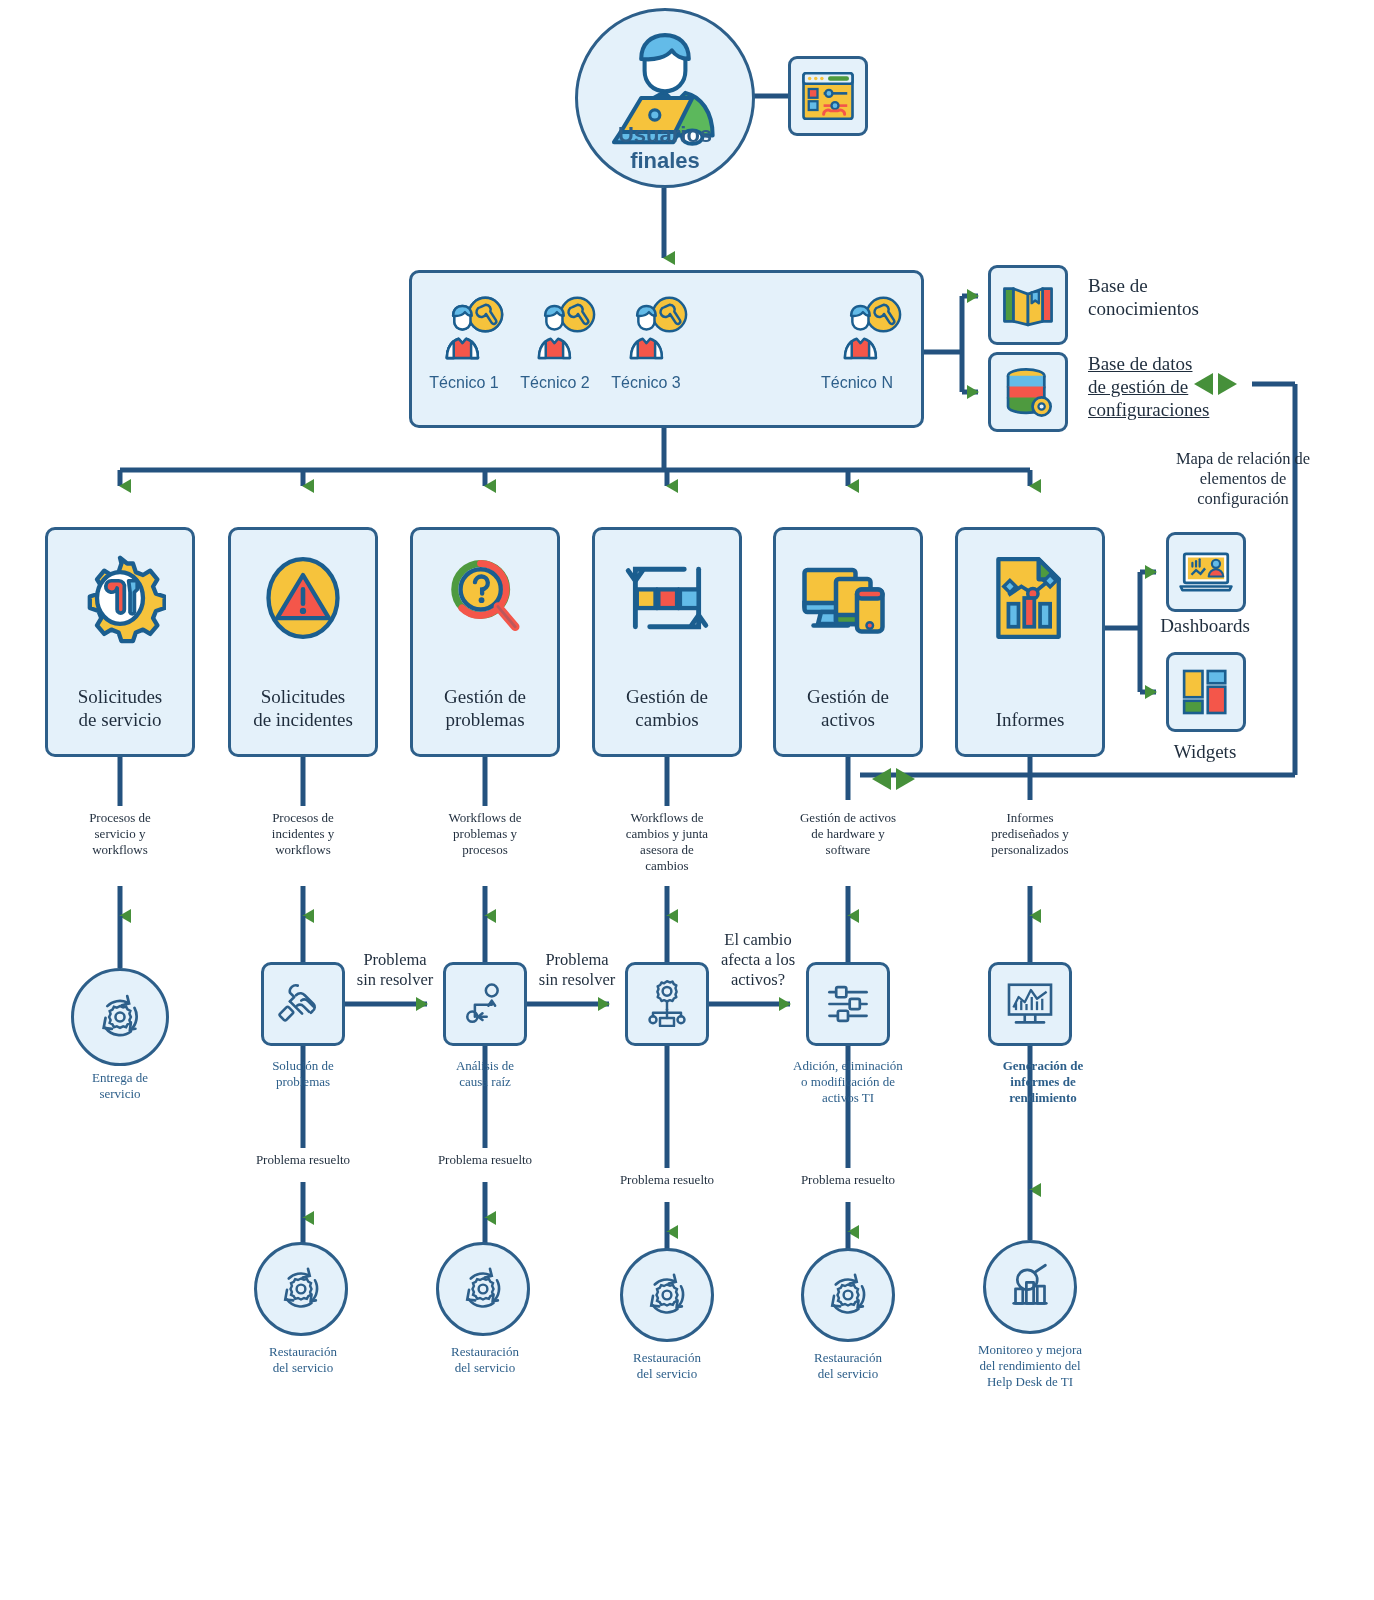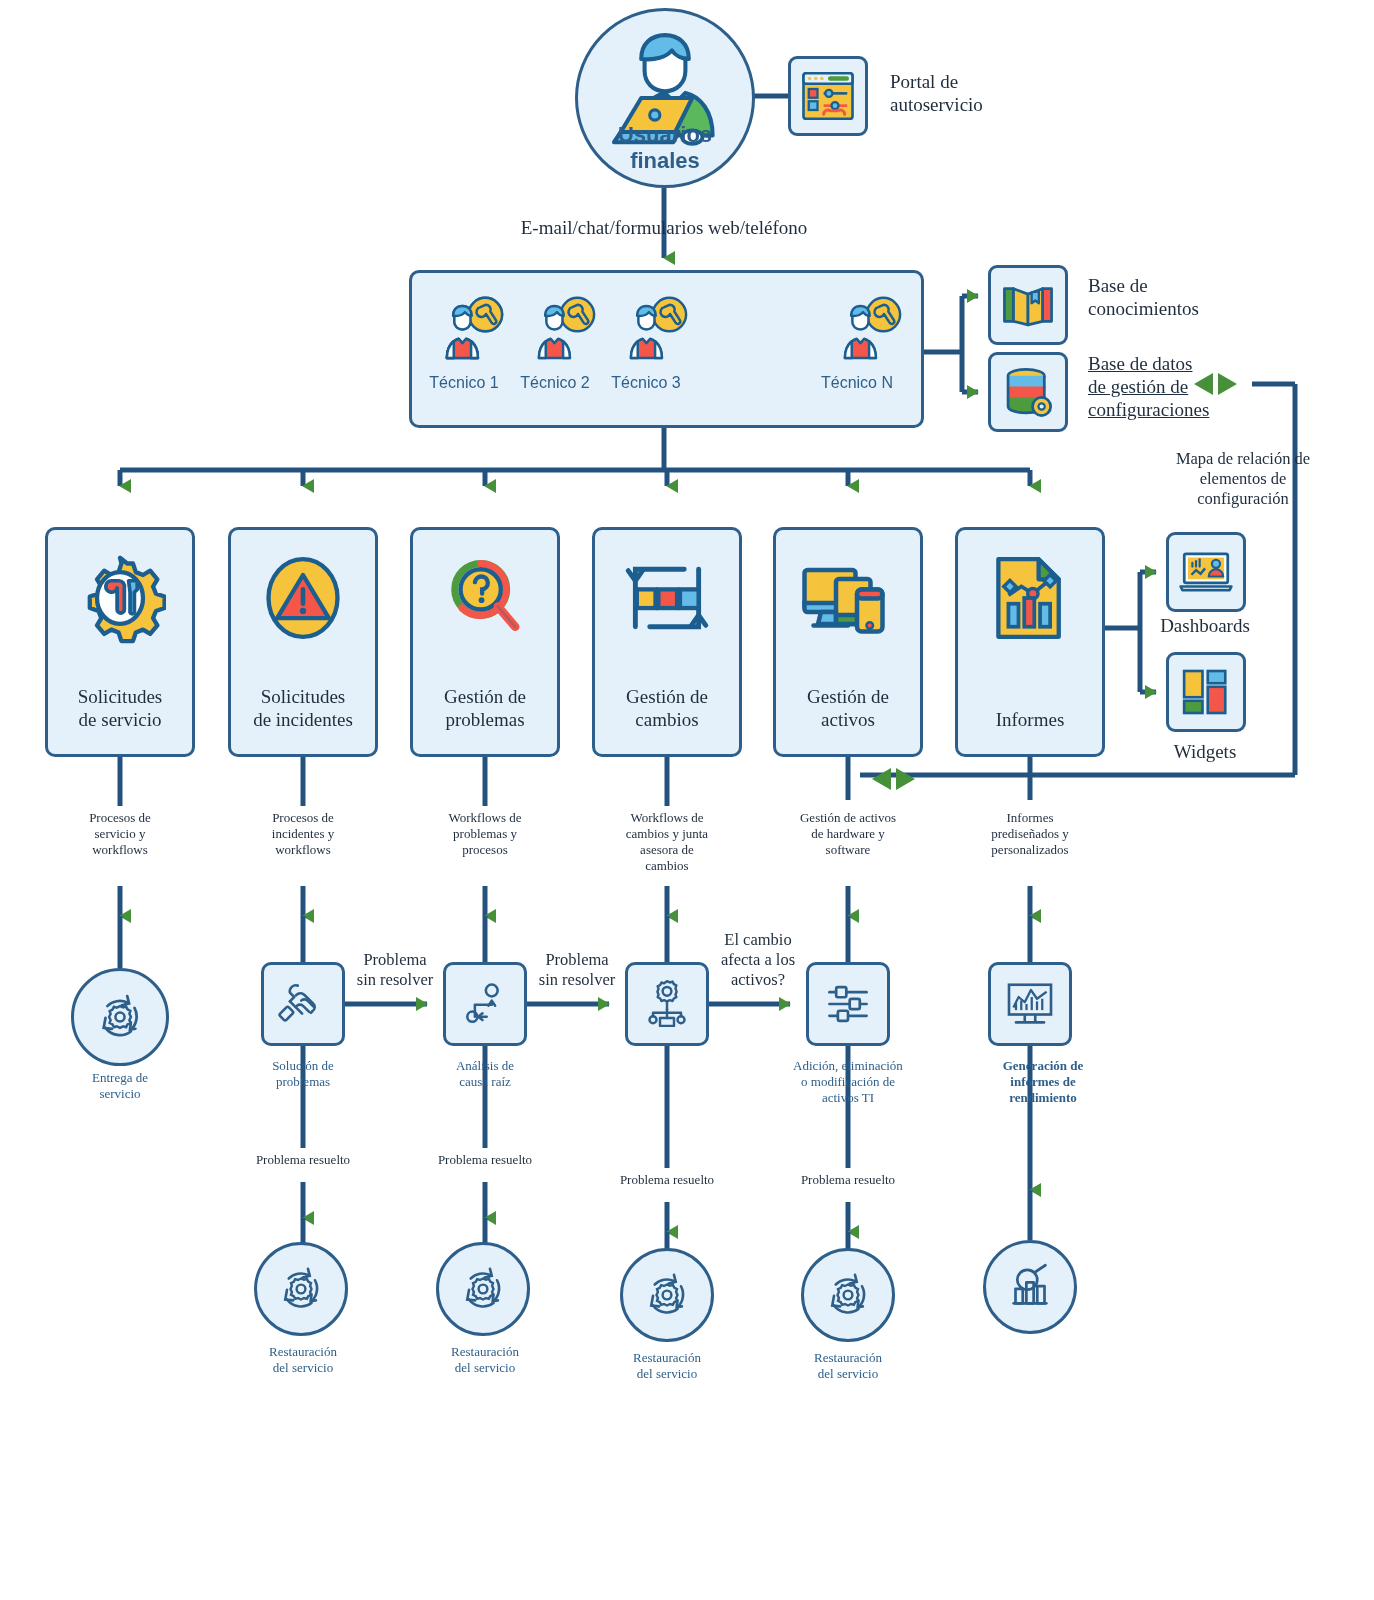--- a/index.html
+++ b/index.html
@@ -161,26 +161,21 @@
       <rect x="32" y="9.5" width="24" height="5" rx="2.5" fill="#4e9a3f"></rect>
       <rect x="10" y="24" width="10" height="10" fill="#f4564a" stroke="#1b5e8f" stroke-width="2.6"></rect>
       <rect x="10" y="38" width="10" height="10" fill="#63bbe8" stroke="#1b5e8f" stroke-width="2.6"></rect>
       <line x1="27" y1="29" x2="54" y2="29" stroke="#1b5e8f" stroke-width="3"></line>
       <circle cx="33" cy="29" r="4" fill="#63bbe8" stroke="#1b5e8f" stroke-width="2.6"></circle>
       <line x1="27" y1="43" x2="54" y2="43" stroke="#f4564a" stroke-width="3"></line>
       <circle cx="40" cy="43" r="4" fill="#63bbe8" stroke="#1b5e8f" stroke-width="2.6"></circle>
       <path d="M27 53a5 5 0 0 1 8-4l8 0a5 5 0 0 1 8 4" fill="none" stroke="#f4564a" stroke-width="3.4" stroke-linecap="round"></path>
     </svg>
   </div>
-  <div class="cap s19" style="left:890px;top:70px;width:190px;text-align:left;">
-    <div>Portal de</div>
-    <div>autoservicio</div>
-  </div>
-
-  <div class="cap s19" style="left:414px;top:216px;width:500px;">E-mail/chat/formularios web/teléfono</div>
+
 
   <div class="techbox" style="left:409px;top:270px;width:515px;height:158px;"></div>
   <div class="abs" style="left:409px;top:270px;width:515px;height:158px;">
     <svg width="515" height="110" viewBox="0 0 515 110" style="position:absolute;left:0;top:20px;">
       <g id="tg">
         <g transform="translate(28,6) scale(0.62)">
           <circle cx="78" cy="30" r="27" fill="#f6c33c" stroke="#1b5e8f" stroke-width="4"></circle>
           <path d="M70 18a8 8 0 1 0 9 11l9 14a4 4 0 0 0 7-4l-9-14a8 8 0 0 0-7-11z" fill="#f6c33c" stroke="#1b5e8f" stroke-width="4" stroke-linejoin="round"></path>
           <path d="M28 34c0-7 5-12 13-12s13 5 13 12v8c0 7-6 12-13 12s-13-5-13-12z" fill="#fff" stroke="#1b5e8f" stroke-width="4"></path>
           <path d="M26 32c0-10 6-16 15-16s15 6 15 16c-5 0-8-2-11-6-3 4-10 7-19 6z" fill="#63bbe8" stroke="#1b5e8f" stroke-width="4" stroke-linejoin="round"></path>
@@ -611,14 +606,19 @@
       <g fill="none" stroke="#2d5f8a" stroke-width="3" stroke-linecap="round" stroke-linejoin="round">
         <circle cx="29" cy="24" r="11"></circle>
         <line x1="37" y1="16" x2="49" y2="8"></line>
         <line x1="14" y1="50" x2="50" y2="50"></line>
         <rect x="16" y="34" width="8" height="16"></rect>
         <rect x="28" y="27" width="8" height="23"></rect>
         <rect x="40" y="31" width="8" height="19"></rect>
       </g>
     </svg>
   </div>
+  <div class="cap s17 blue" style="left:935px;top:1342px;width:190px;">
+    <div>Monitoreo y mejora</div>
+    <div>del rendimiento del</div>
+    <div>Help Desk de TI</div>
+  </div>
 
 </div>
 
 </body></html>

